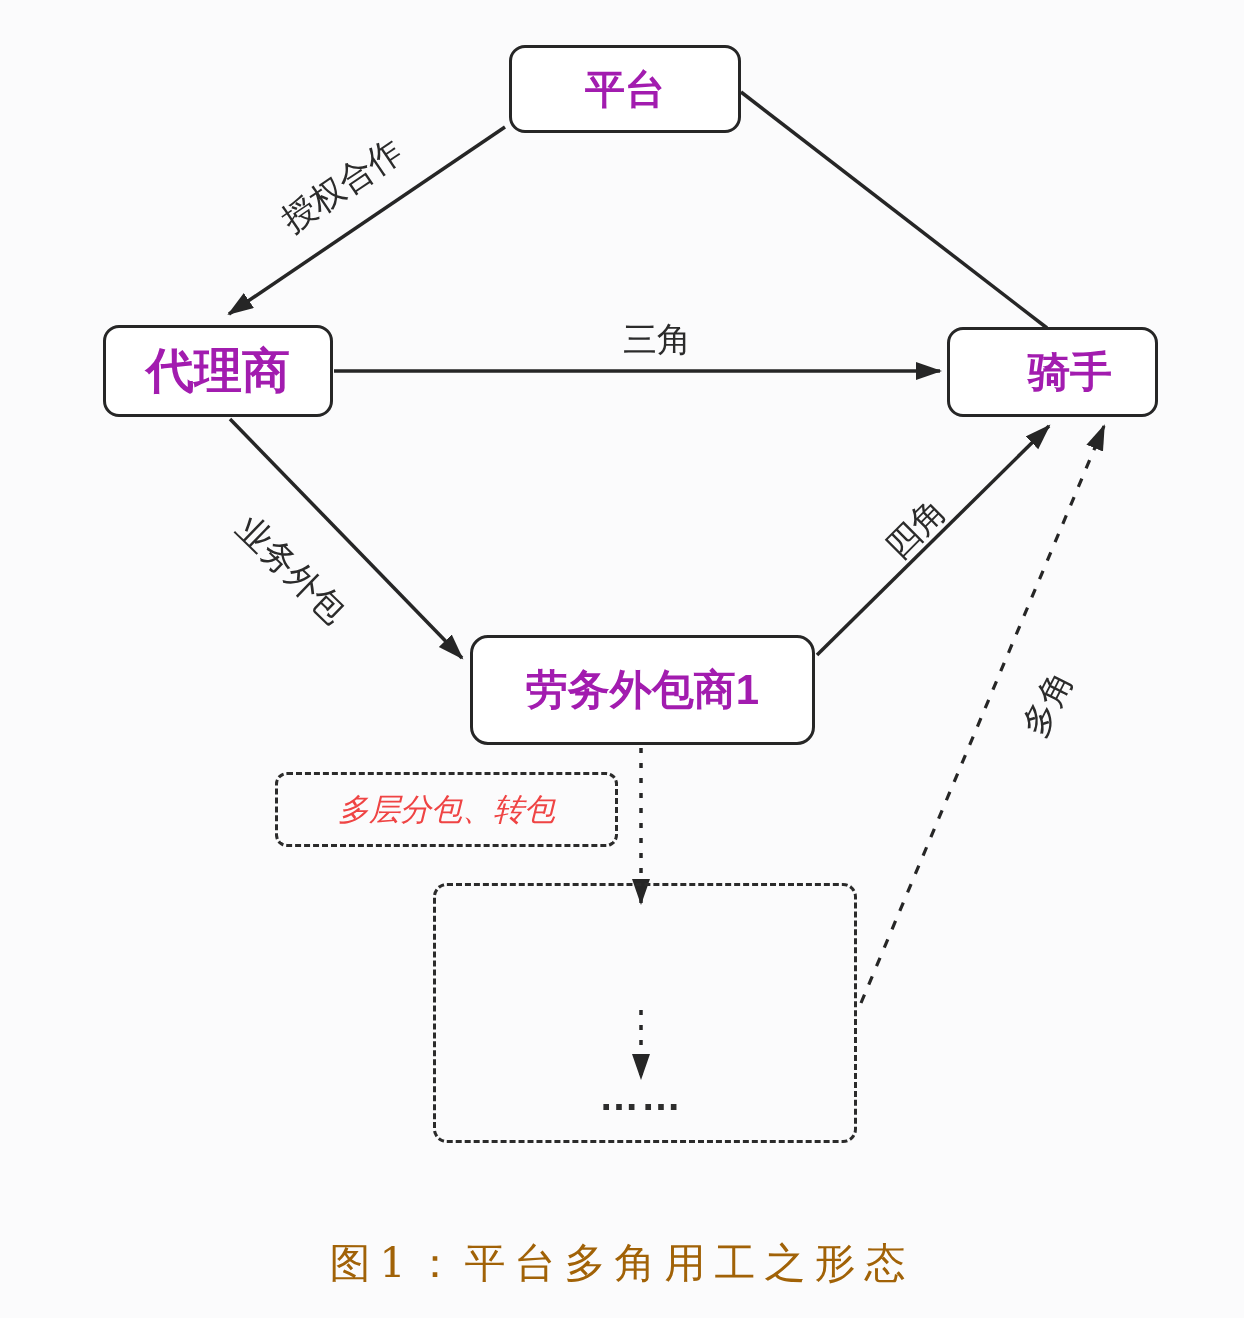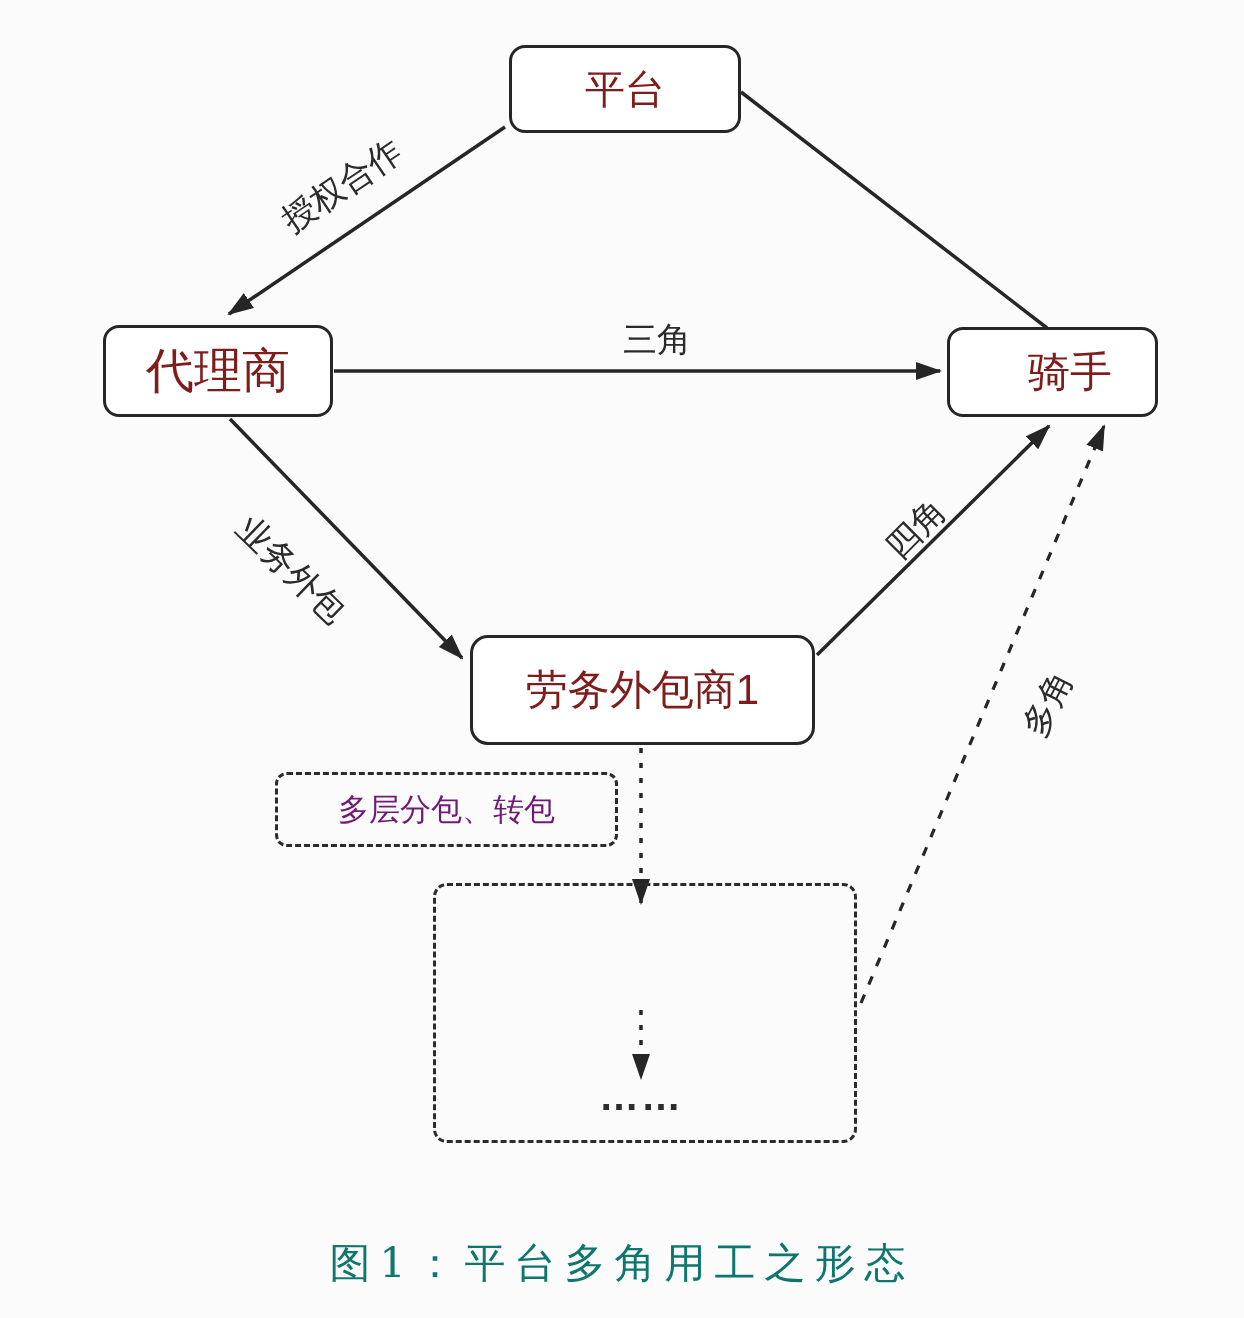--- a/index.html
+++ b/index.html
@@ -14,33 +14,34 @@
     background: #fbfbfc;
     overflow: hidden;
   }
   #wires { position: absolute; left: 0; top: 0; }
   .node {
     position: absolute;
     background: #ffffff;
     border: 3px solid #262626;
     border-radius: 16px;
     display: flex; align-items: center; justify-content: center;
-    color: #7f1d1d;
-    font-weight: normal;
+    color: #a21caf;
+    font-weight: bold;
     box-sizing: border-box;
   }
   .node-platform   { left: 509px; top: 45px;  width: 232px; height: 88px;  font-size: 40px; }
   .node-agent      { left: 103px; top: 325px; width: 230px; height: 92px;  font-size: 48px; }
   .node-rider      { left: 947px; top: 327px; width: 211px; height: 90px;  font-size: 42px; padding-left: 35px; }
   .node-outsourcer1{ left: 470px; top: 620px; width: 345px; height: 110px; font-size: 42px; border-radius: 18px; margin-top: 15px; }
   .node-note {
     left: 275px; top: 772px; width: 343px; height: 75px;
     border: 3px dashed #2b2b2b; border-radius: 12px;
-    font-size: 31px; font-weight: normal; color: #701a75;
+    font-size: 31px; font-weight: normal; color: #ef4444;
     background: transparent;
+    font-style: italic;
   }
   .node-container {
     left: 433px; top: 883px; width: 424px; height: 260px;
     border: 3px dashed #2b2b2b; border-radius: 14px;
     background: transparent;
   }
   .node-outsourcer2 {
     left: 470px; top: 916px; width: 345px; height: 91px;
     border: 3px dashed #2b2b2b; border-radius: 12px;
     font-size: 37px; background: transparent;
@@ -59,21 +60,21 @@
   }
   .lbl-authorize { left: 342px;  top: 186px; transform: translate(-50%,-50%) rotate(-34deg); }
   .lbl-triangle  { left: 657px;  top: 340px; }
   .lbl-business  { left: 291px;  top: 570px; transform: translate(-50%,-50%) rotate(44deg); }
   .lbl-four      { left: 916px;  top: 529px; transform: translate(-50%,-50%) rotate(-45deg); }
   .lbl-multi     { left: 1048px; top: 704px; transform: translate(-50%,-50%) rotate(-63deg); }
   .caption {
     position: absolute; left: 0; top: 1236px; width: 1244px;
     text-align: center;
     font-family: "DejaVu Serif", "Liberation Serif", serif;
-    font-size: 41px; letter-spacing: 9px; color: #0f766e;
+    font-size: 41px; letter-spacing: 9px; color: #a16207;
   }
 </style>
 </head>
 <body>
 
 <div id="stage">
 
   <svg id="wires" width="1244" height="1318" viewBox="0 0 1244 1318">
     <defs>
       <marker id="arrow" markerUnits="userSpaceOnUse" markerWidth="34" markerHeight="26" refX="24" refY="9" orient="auto">

